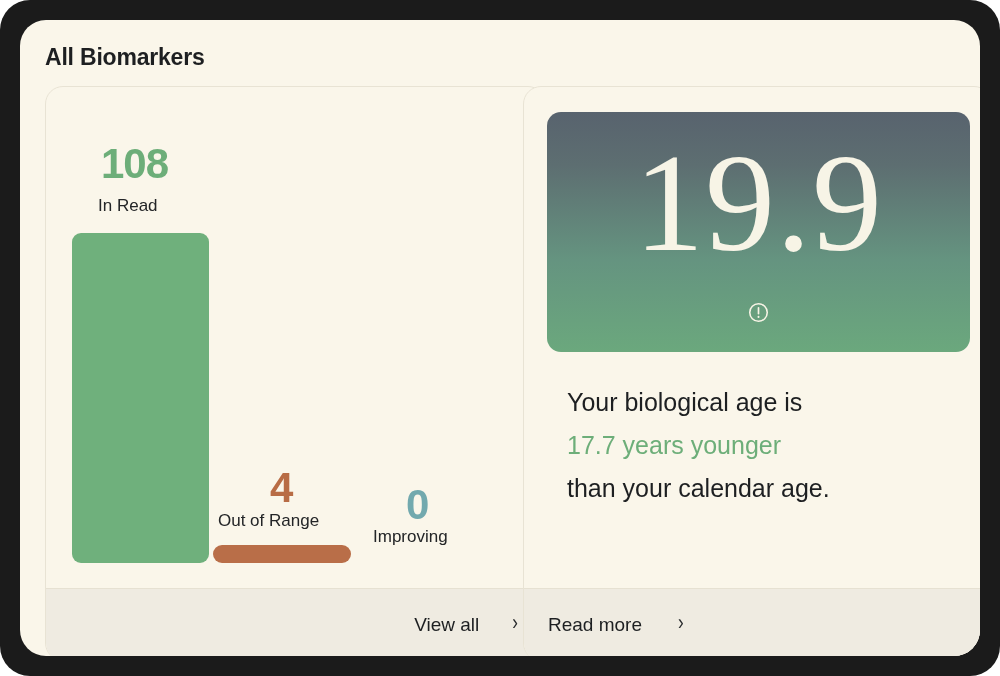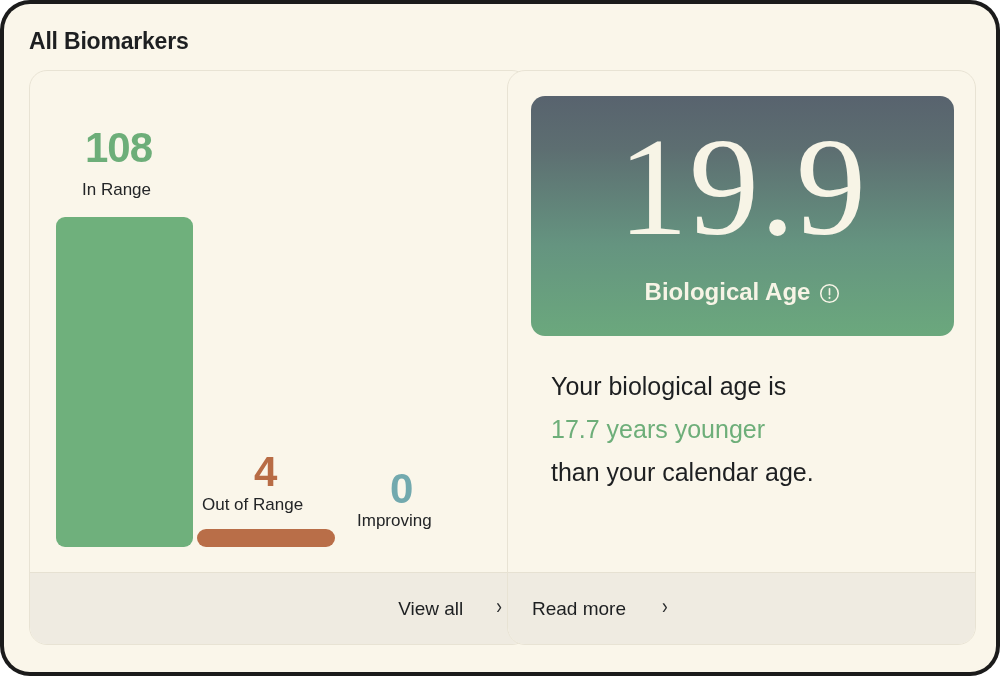--- a/index.html
+++ b/index.html
@@ -16,21 +16,21 @@
 
   
   #device-frame {
     position: absolute;
     left: 0; top: 0;
     width: 1000px;
     height: 676px;
     box-sizing: border-box;
     border-radius: 30px;
     background: #1b1b1b;
-    padding: 4px;
+    padding: 20px;
   }
   #screen {
     position: relative;
     width: 100%;
     height: 100%;
     box-sizing: border-box;
     border-radius: 26px;
     background: #FAF6EA;
     overflow: hidden;
   }
@@ -199,21 +199,21 @@
   <div id="screen">
 
     <div id="page-title">All Biomarkers</div>
 
     <div class="card" id="card-biomarkers">
       <div class="card-body">
         <div id="chart-area">
 
           <div class="bar-group" id="grp-in-range">
             <div class="bar-value">108</div>
-            <div class="bar-label">In Range</div>
+            <div class="bar-label">In Read</div>
             <div class="bar-rect"></div>
           </div>
 
           <div class="bar-group" id="grp-out-range">
             <div class="bar-value">4</div>
             <div class="bar-label">Out of Range</div>
             <div class="bar-rect"></div>
           </div>
 
           <div class="bar-group" id="grp-improving">
@@ -231,21 +231,20 @@
         </div>
       </div>
     </div>
 
     <div class="card" id="card-bioage">
       <div class="card-body">
 
         <div id="bioage-tile">
           <div id="bioage-value">19.9</div>
           <div id="bioage-caption">
-            <span>Biological Age</span>
             <span id="bioage-info-icon">
               <svg viewBox="0 0 24 24" width="21" height="21" aria-hidden="true">
                 <circle cx="12" cy="12" r="10" fill="none" stroke="#F7F4E6" stroke-width="1.8"></circle>
                 <line x1="12" y1="6.6" x2="12" y2="13.4" stroke="#F7F4E6" stroke-width="1.9" stroke-linecap="round"></line>
                 <circle cx="12" cy="17" r="1.15" fill="#F7F4E6"></circle>
               </svg>
             </span>
           </div>
         </div>
 

